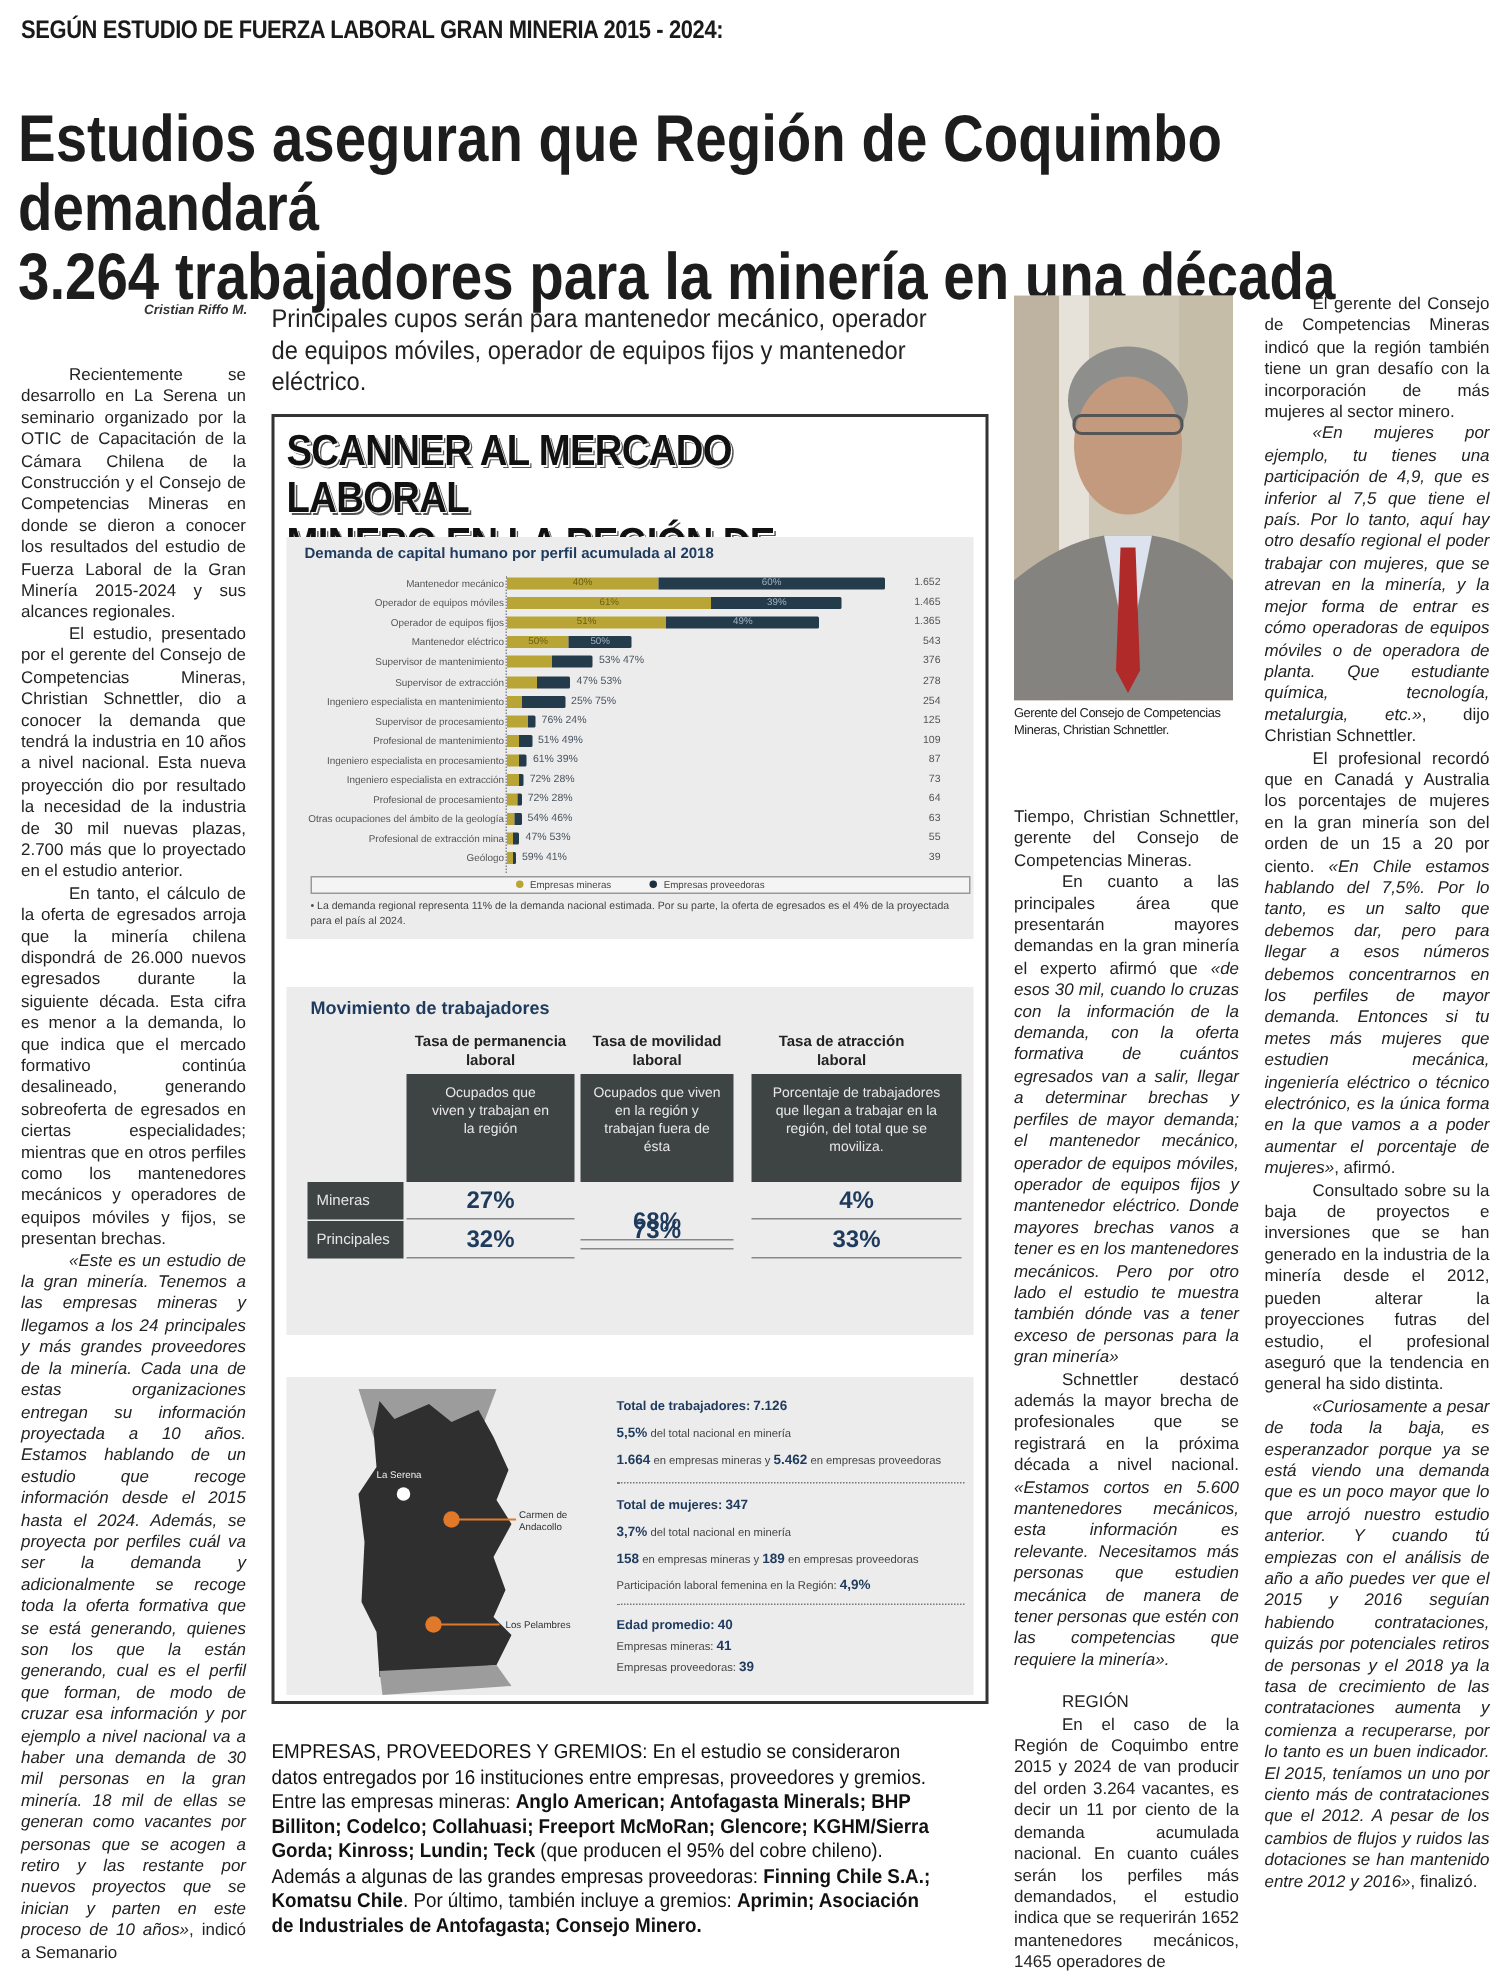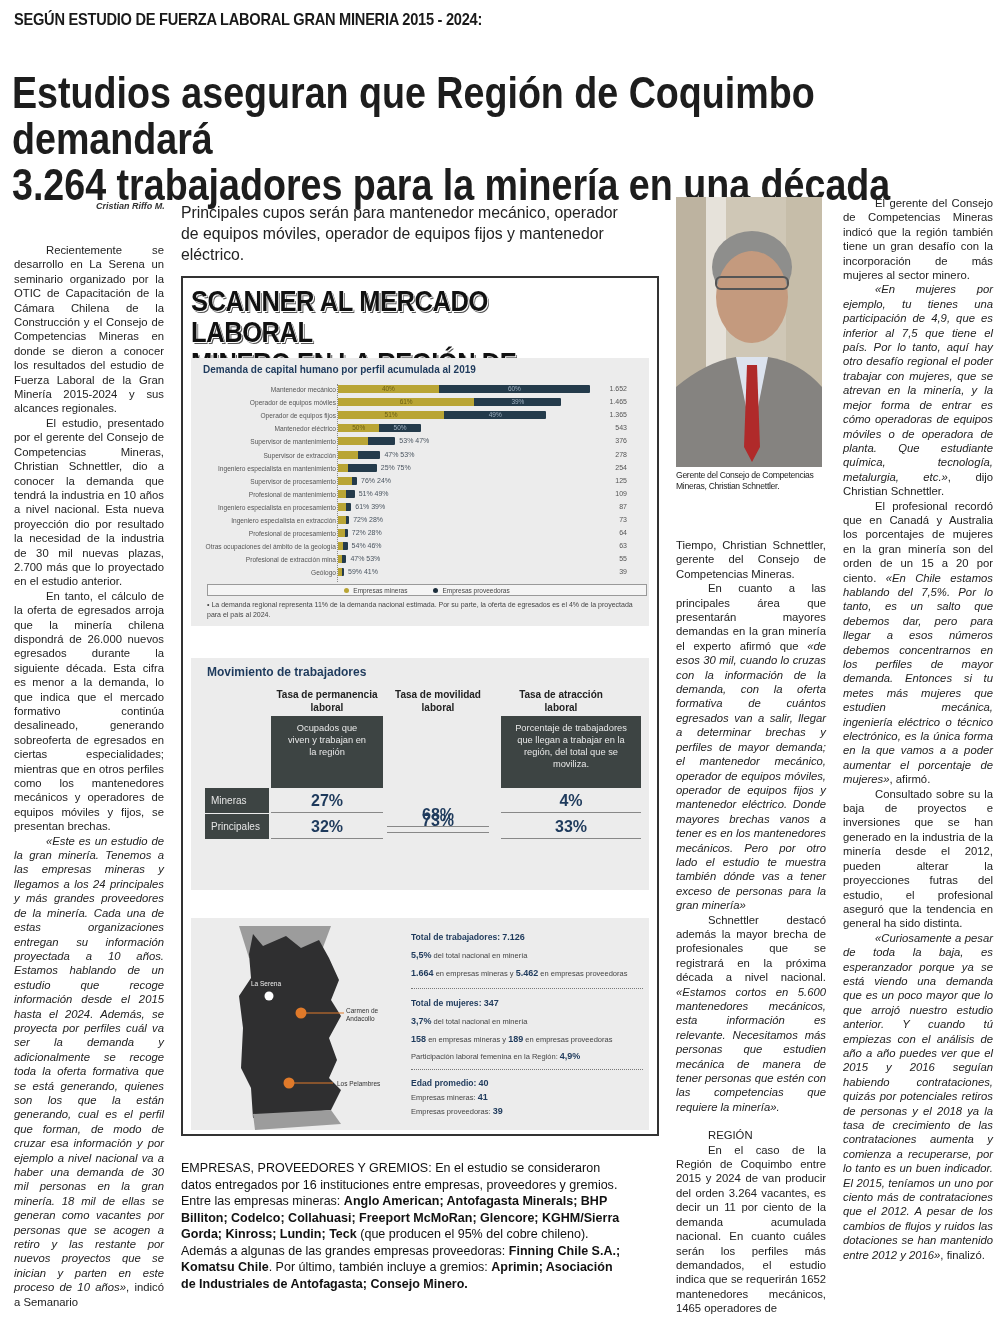--- a/index.html
+++ b/index.html
@@ -77,21 +77,21 @@
 
 <div class="lead">Principales cupos serán para  mantenedor mecánico, operador de equipos móviles, operador de equipos fijos y mantenedor eléctrico.</div>
 
 <div class="box">
   <div class="box-title">
     <div>SCANNER AL MERCADO LABORAL</div>
     <div>MINERO EN LA REGIÓN DE COQUIMBO</div>
   </div>
 
   <div class="panel panel1">
-    <div class="p-title">Demanda de capital humano por perfil acumulada al 2019</div>
+    <div class="p-title">Demanda de capital humano por perfil acumulada al 2018</div>
     <div class="axis"></div>
     <div id="bars">
         <div class="bar-row" style="top: 26px;">
           <div class="bar-label">Mantenedor mecánico</div>
           <div class="bar-track" style="width: 252px;">
             <div class="seg seg-a" style="width: 100.8px;">40%</div>
             <div class="seg seg-b" style="width: 151.2px;">60%</div>
           </div>
           <div class="bar-total">1.652</div>
         </div>
@@ -227,20 +227,21 @@
   </div>
 
   <div class="panel panel2">
     <div class="mov-title">Movimiento de trabajadores</div>
 
     <div class="colhead" style="left:80px; width:112px;">Tasa de permanencia laboral</div>
     <div class="colhead" style="left:196px; width:102px;">Tasa de movilidad laboral</div>
     <div class="colhead" style="left:300px; width:140px; padding:0 26px;">Tasa de atracción laboral</div>
 
     <div class="darkcell" style="left:80px; width:112px; padding-left:14px; padding-right:14px;">Ocupados que viven y trabajan en la región</div>
+    <div class="darkcell" style="left:196px; width:102px; padding-left:6px; padding-right:6px;">Ocupados que viven en la región y trabajan fuera de ésta</div>
     <div class="darkcell" style="left:310px; width:140px; padding-left:6px; padding-right:6px;">Porcentaje de trabajadores que llegan a trabajar en la región, del total que se moviliza.</div>
 
     <div class="rowhead" style="top:130px;">Mineras</div>
     <div class="rowhead" style="top:156px;">Principales</div>
 
     <div class="val" style="top:130px; left:80px; width:112px;">27%</div>
     <div class="val" style="top:130px; left:196px; width:102px;margin-top:20px;">73%</div>
     <div class="val" style="top:130px; left:310px; width:140px;">4%</div>
     <div class="val" style="top:156px; left:80px; width:112px;">32%</div>
     <div class="val" style="top:144px; left:196px; width:102px;">68%</div>

